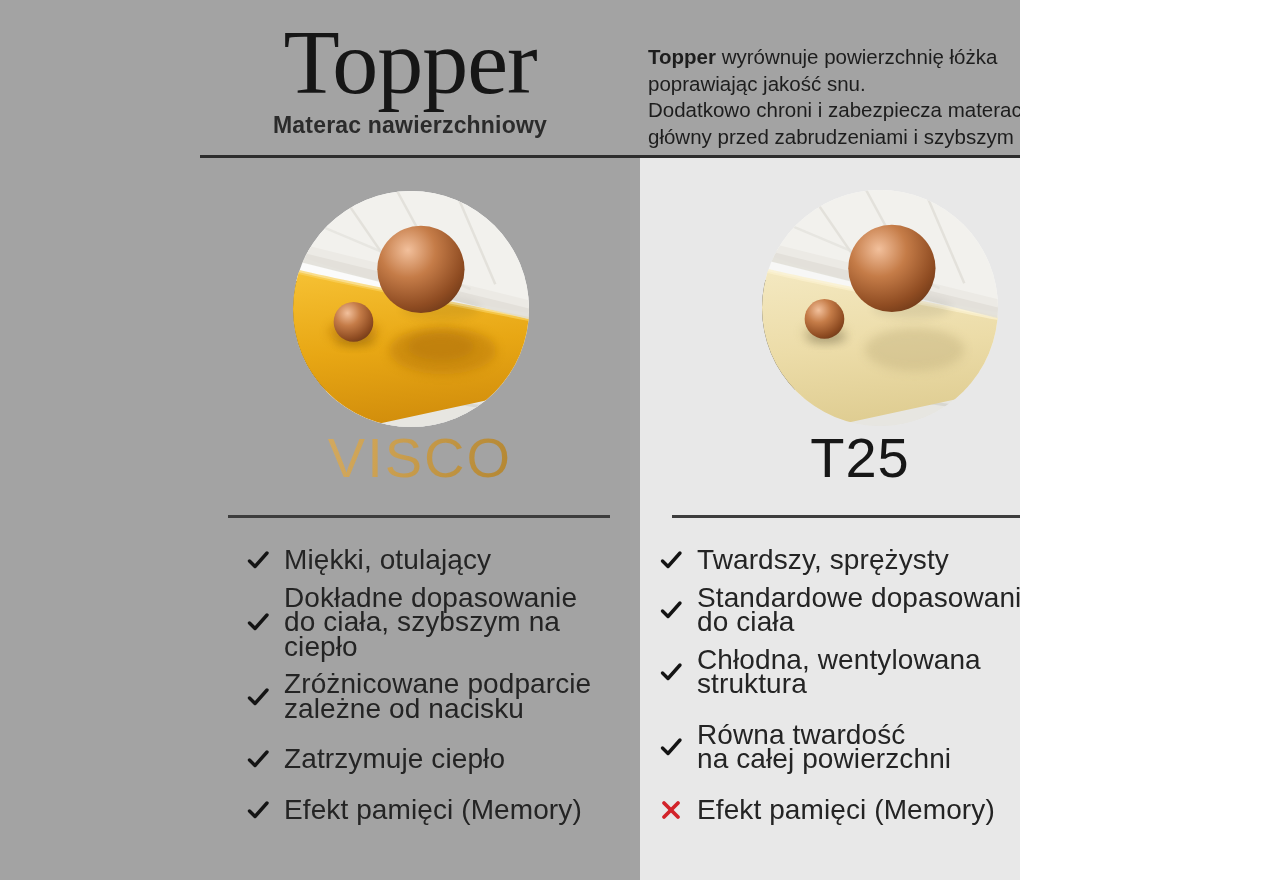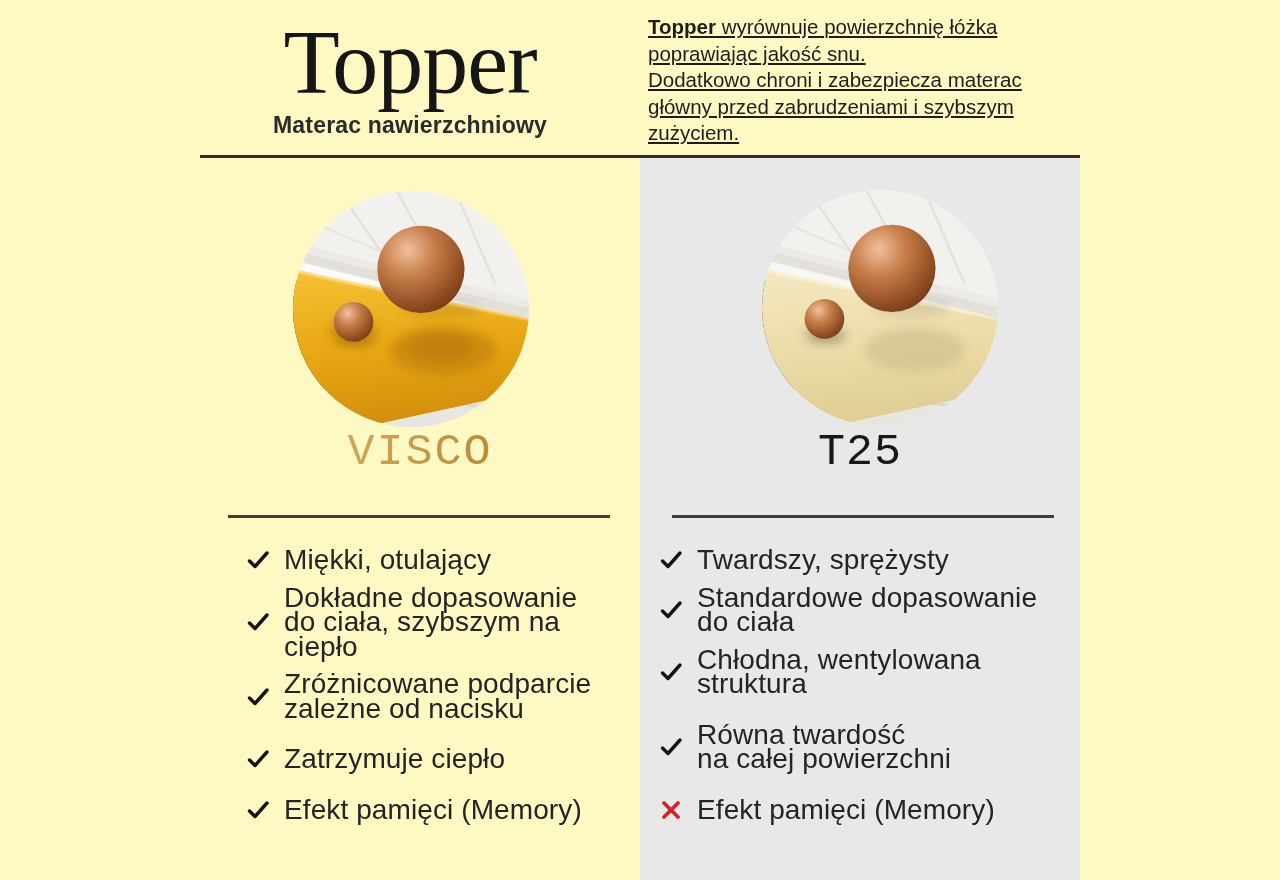--- a/index.html
+++ b/index.html
@@ -1,46 +1,46 @@
 <!DOCTYPE html>
 <html lang="pl"><head>
 <meta charset="utf-8">
 <style>
   html,body{margin:0;padding:0;background:#ffffff;}
   .canvas{
-    position:relative;width:1280px;height:880px;background:#fef9c3;overflow:hidden;
+    position:relative;width:1020px;height:880px;background:#a3a3a3;overflow:hidden;
     font-family:"Liberation Sans","DejaVu Sans",sans-serif;color:#1e1e1e;
   }
   
   .header-left{position:absolute;left:200px;top:16px;width:420px;text-align:center;}
   .main-title{
     font-family:"Liberation Serif","DejaVu Serif",serif;
     font-size:92px;line-height:1.02;font-weight:500;color:#161616;letter-spacing:-1px;margin:0;
   }
   .main-subtitle{font-size:23px;font-weight:700;color:#2b2b2b;margin-top:2px;letter-spacing:.2px;}
   .header-right{
-    position:absolute;left:648px;top:14px;width:412px;
-    font-size:20.5px;line-height:26.5px;font-weight:500;color:#1d1d1d;text-decoration:underline;
+    position:absolute;left:648px;top:44px;width:412px;
+    font-size:20.5px;line-height:26.5px;font-weight:500;color:#1d1d1d;
   }
   .header-right b{font-weight:700;}
   .header-divider{position:absolute;left:200px;top:155px;width:880px;height:3px;background:#2d2d2d;}
   
   .gray-panel{position:absolute;left:640px;top:158px;width:440px;height:722px;background:#e8e8e8;}
   .column{position:absolute;top:158px;width:440px;height:722px;}
   .column.left{left:200px;}
   .column.right{left:640px;}
   
   .photo-circle{position:absolute;width:238px;height:238px;border-radius:50%;overflow:hidden;}
   .column.left  .photo-circle{left:92px;top:32px;}
   .column.right .photo-circle{left:121px;top:31px;}
   .photo-circle svg{display:block;width:100%;height:100%;}
   
   .col-title{
     position:absolute;left:0;top:272px;width:100%;text-align:center;
-    font-family:Liberation Mono, monospace;font-size:45px;line-height:1;font-weight:500;
+    font-family:Liberation Sans, sans-serif;font-size:56px;line-height:1;font-weight:500;
   }
   .col-title.t25{color:#171717;letter-spacing:1px;}
   .col-title.visco{color:#b5872f;letter-spacing:2px;}
   @supports ((-webkit-background-clip:text) or (background-clip:text)){
     .col-title.visco{
       background:linear-gradient(105deg,#e0ba79 0%,#cda254 40%,#a97b24 85%);
       -webkit-background-clip:text;background-clip:text;color:transparent;
     }
   }
   .col-divider{position:absolute;top:357px;height:3px;background:#3d3d3d;}

